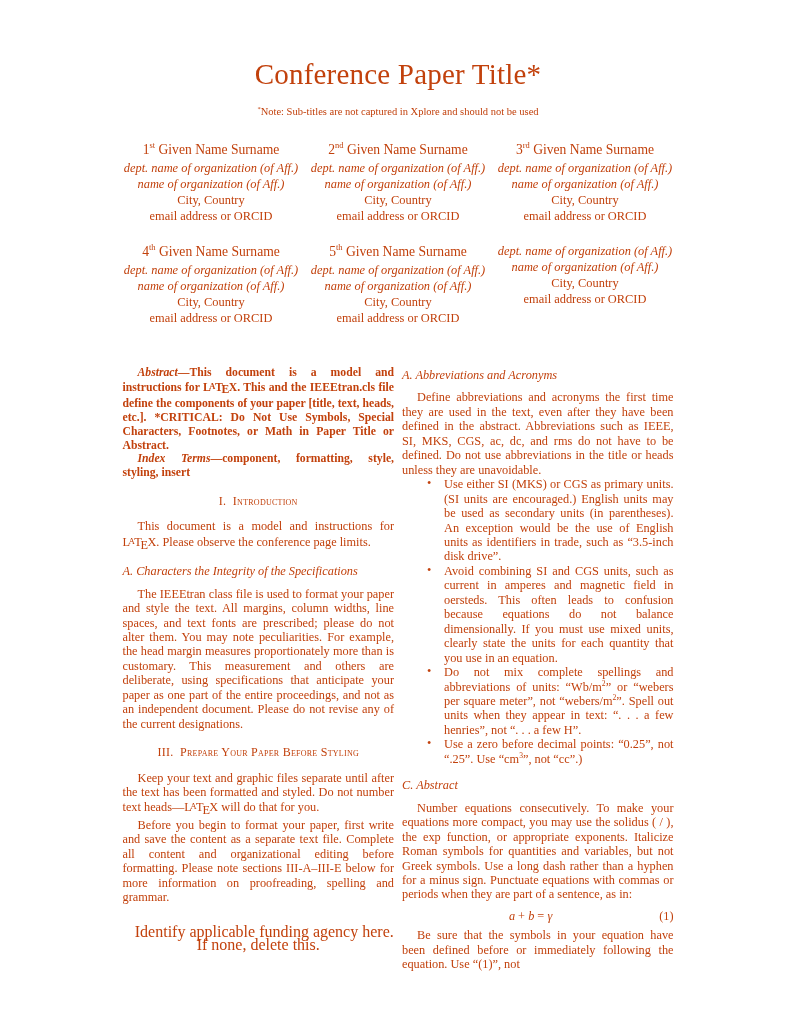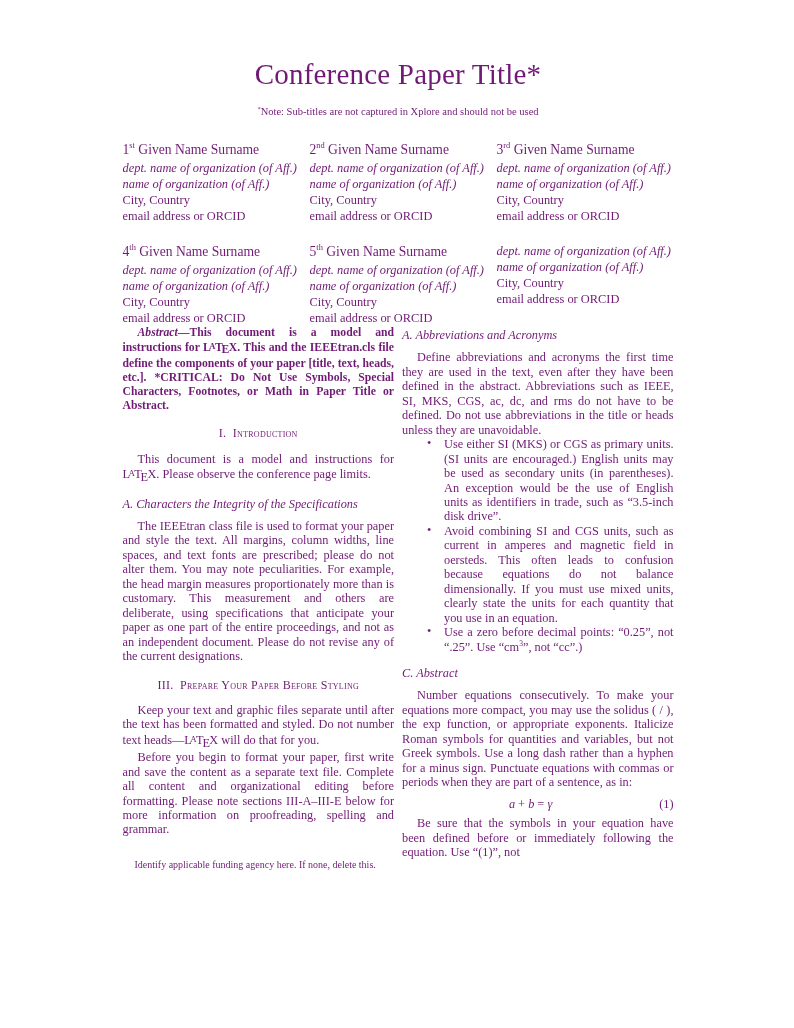--- a/index.html
+++ b/index.html
@@ -1,21 +1,21 @@
 <!DOCTYPE html>
 <html><head>
 <meta charset="utf-8">
 <style>
   * { box-sizing: border-box; }
   html, body { margin: 0; padding: 0; background: #ffffff; }
   .page {
     width: 661px; height: 1028px;
     margin: 0 auto;
     background: #ffffff;
-    color: #701a75;
+    color: #c2410c;
     font-family: "Liberation Serif", "DejaVu Serif", serif;
     position: relative;
     overflow: hidden;
     padding: 0 54px 0 56px;
   }
   sup { font-size: 0.62em; line-height: 0; }
   
   .lA { font-size: 0.72em; vertical-align: 0.24em; margin-left: -0.18em; margin-right: -0.06em; }
   .lE { vertical-align: -0.22em; margin-left: -0.10em; margin-right: -0.05em; }
 
@@ -31,25 +31,25 @@
     font-size: 10.5px;
   }
 
   .authors {
     display: grid;
     grid-template-columns: repeat(3, 1fr);
     column-gap: 10px;
     row-gap: 19px;
     margin-top: 24px;
   }
-  .author { font-size: 12.4px; line-height: 16px; }
+  .author { text-align: center; font-size: 12.4px; line-height: 16px; }
   .author .name { font-size: 13.6px; line-height: 17px; margin-bottom: 2px; }
   .author .it { font-style: italic; }
 
-  .columns { display: flex; gap: 8px; }
+  .columns { display: flex; gap: 8px; margin-top: 40px; }
   .col {
     flex: 1; min-width: 0;
     font-size: 12.3px; line-height: 14.45px;
     text-align: justify;
   }
   .col p { margin: 0; text-indent: 15px; }
   .abstract { font-weight: bold; font-size: 11.7px; line-height: 13.8px; }
   .sec {
     font-size: 12px; font-weight: 400;
     font-variant: small-caps;
@@ -65,23 +65,23 @@
   ul.bullets { margin: 0; padding: 0 0 0 25px; list-style: none; }
   ul.bullets li { position: relative; padding-left: 17px; }
   ul.bullets li::before { content: "\2022"; position: absolute; left: 0; top: -1px; }
 
   .eqrow { display: flex; align-items: baseline; margin: 7px 0 5px; }
   .eq { flex: 1; text-align: center; }
   .eqnum { text-align: right; }
 
   .footnote {
     margin-top: 22px;
-    font-size: 10px; line-height: 12.5px;
+    font-size: 16px; line-height: 12.5px;
     text-indent: 12px;
-    text-align: left;
+    text-align: center;
   }
 </style>
 </head>
 <body>
 
 <div class="page">
 
   <h1 class="title">Conference Paper Title*</h1>
   <div class="title-note"><sup>*</sup>Note: Sub-titles are not captured in Xplore and should not be used</div>
 
@@ -126,20 +126,21 @@
       <div class="it">name of organization (of Aff.)</div>
       <div>City, Country</div>
       <div>email address or ORCID</div>
     </div>
   </div>
 
   <div class="columns">
 
     <div class="col">
       <p class="abstract"><em>Abstract</em>—This document is a model and instructions for L<span class="lA">A</span>T<span class="lE">E</span>X. This and the IEEEtran.cls file define the components of your paper [title, text, heads, etc.]. *CRITICAL: Do Not Use Symbols, Special Characters, Footnotes, or Math in Paper Title or Abstract.</p>
+      <p class="abstract"><em>Index Terms</em>—component, formatting, style, styling, insert</p>
 
       <h2 class="sec">I.&nbsp; Introduction</h2>
       <p>This document is a model and instructions for L<span class="lA">A</span>T<span class="lE">E</span>X. Please observe the conference page limits.</p>
 
       <h3 class="subsec">A. Characters the Integrity of the Specifications</h3>
       <p>The IEEEtran class file is used to format your paper and style the text. All margins, column widths, line spaces, and text fonts are prescribed; please do not alter them. You may note peculiarities. For example, the head margin measures proportionately more than is customary. This measurement and others are deliberate, using specifications that anticipate your paper as one part of the entire proceedings, and not as an independent document. Please do not revise any of the current designations.</p>
 
       <h2 class="sec">III.&nbsp; Prepare Your Paper Before Styling</h2>
       <p>Keep your text and graphic files separate until after the text has been formatted and styled. Do not number text heads—L<span class="lA">A</span>T<span class="lE">E</span>X will do that for you.</p>
       <p>Before you begin to format your paper, first write and save the content as a separate text file. Complete all content and organizational editing before formatting. Please note sections III-A–III-E below for more information on proofreading, spelling and grammar.</p>
@@ -147,20 +148,21 @@
       <div class="footnote">Identify applicable funding agency here. If none, delete this.</div>
     </div>
 
     <div class="col">
       <h3 class="subsec" style="margin-top:2px;">A. Abbreviations and Acronyms</h3>
       <p>Define abbreviations and acronyms the first time they are used in the text, even after they have been defined in the abstract. Abbreviations such as IEEE, SI, MKS, CGS, ac, dc, and rms do not have to be defined. Do not use abbreviations in the title or heads unless they are unavoidable.</p>
 
       <ul class="bullets">
         <li>Use either SI (MKS) or CGS as primary units. (SI units are encouraged.) English units may be used as secondary units (in parentheses). An exception would be the use of English units as identifiers in trade, such as “3.5-inch disk drive”.</li>
         <li>Avoid combining SI and CGS units, such as current in amperes and magnetic field in oersteds. This often leads to confusion because equations do not balance dimensionally. If you must use mixed units, clearly state the units for each quantity that you use in an equation.</li>
+        <li>Do not mix complete spellings and abbreviations of units: “Wb/m<sup>2</sup>” or “webers per square meter”, not “webers/m<sup>2</sup>”. Spell out units when they appear in text: “. . . a few henries”, not “. . . a few H”.</li>
         <li>Use a zero before decimal points: “0.25”, not “.25”. Use “cm<sup>3</sup>”, not “cc”.)</li>
       </ul>
 
       <h3 class="subsec">C. Abstract</h3>
       <p>Number equations consecutively. To make your equations more compact, you may use the solidus ( / ), the exp function, or appropriate exponents. Italicize Roman symbols for quantities and variables, but not Greek symbols. Use a long dash rather than a hyphen for a minus sign. Punctuate equations with commas or periods when they are part of a sentence, as in:</p>
 
       <div class="eqrow">
         <span class="eq"><em>a</em> + <em>b</em> = <em>γ</em></span>
         <span class="eqnum">(1)</span>
       </div>

